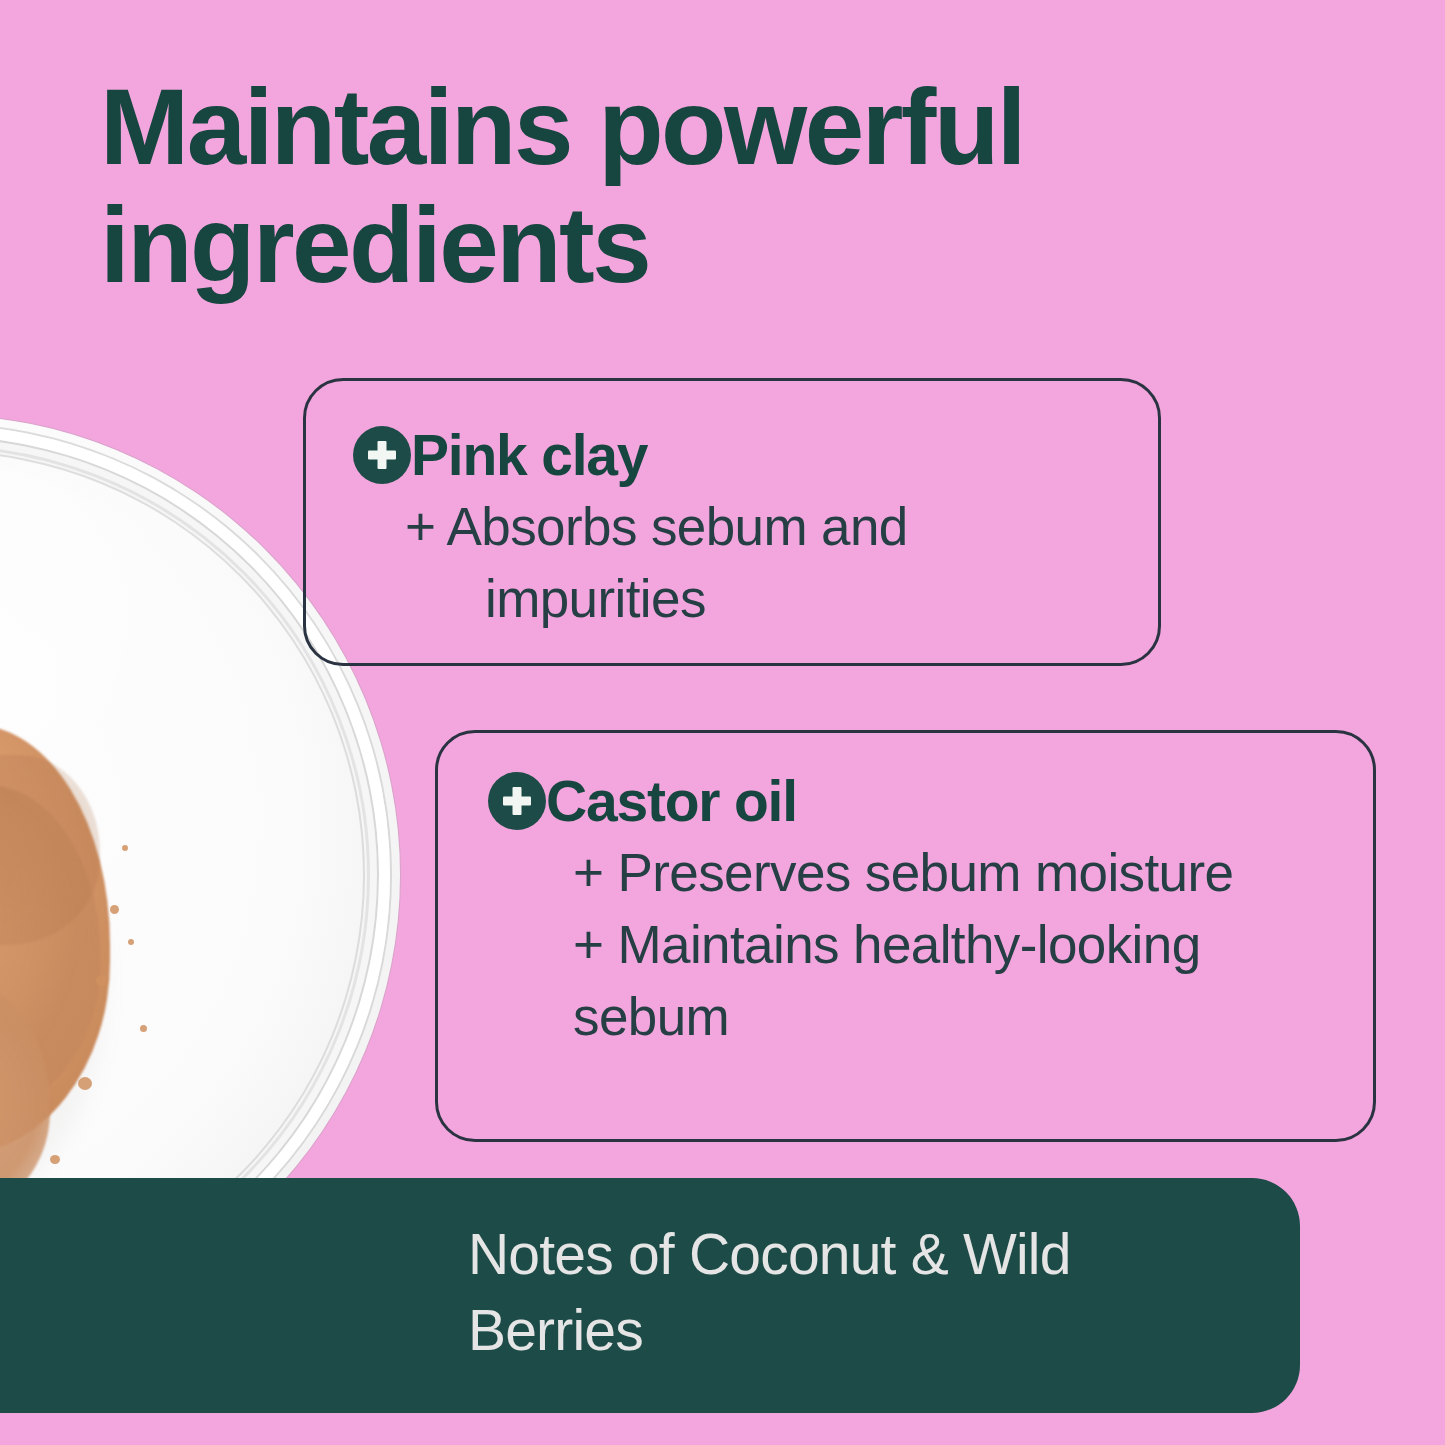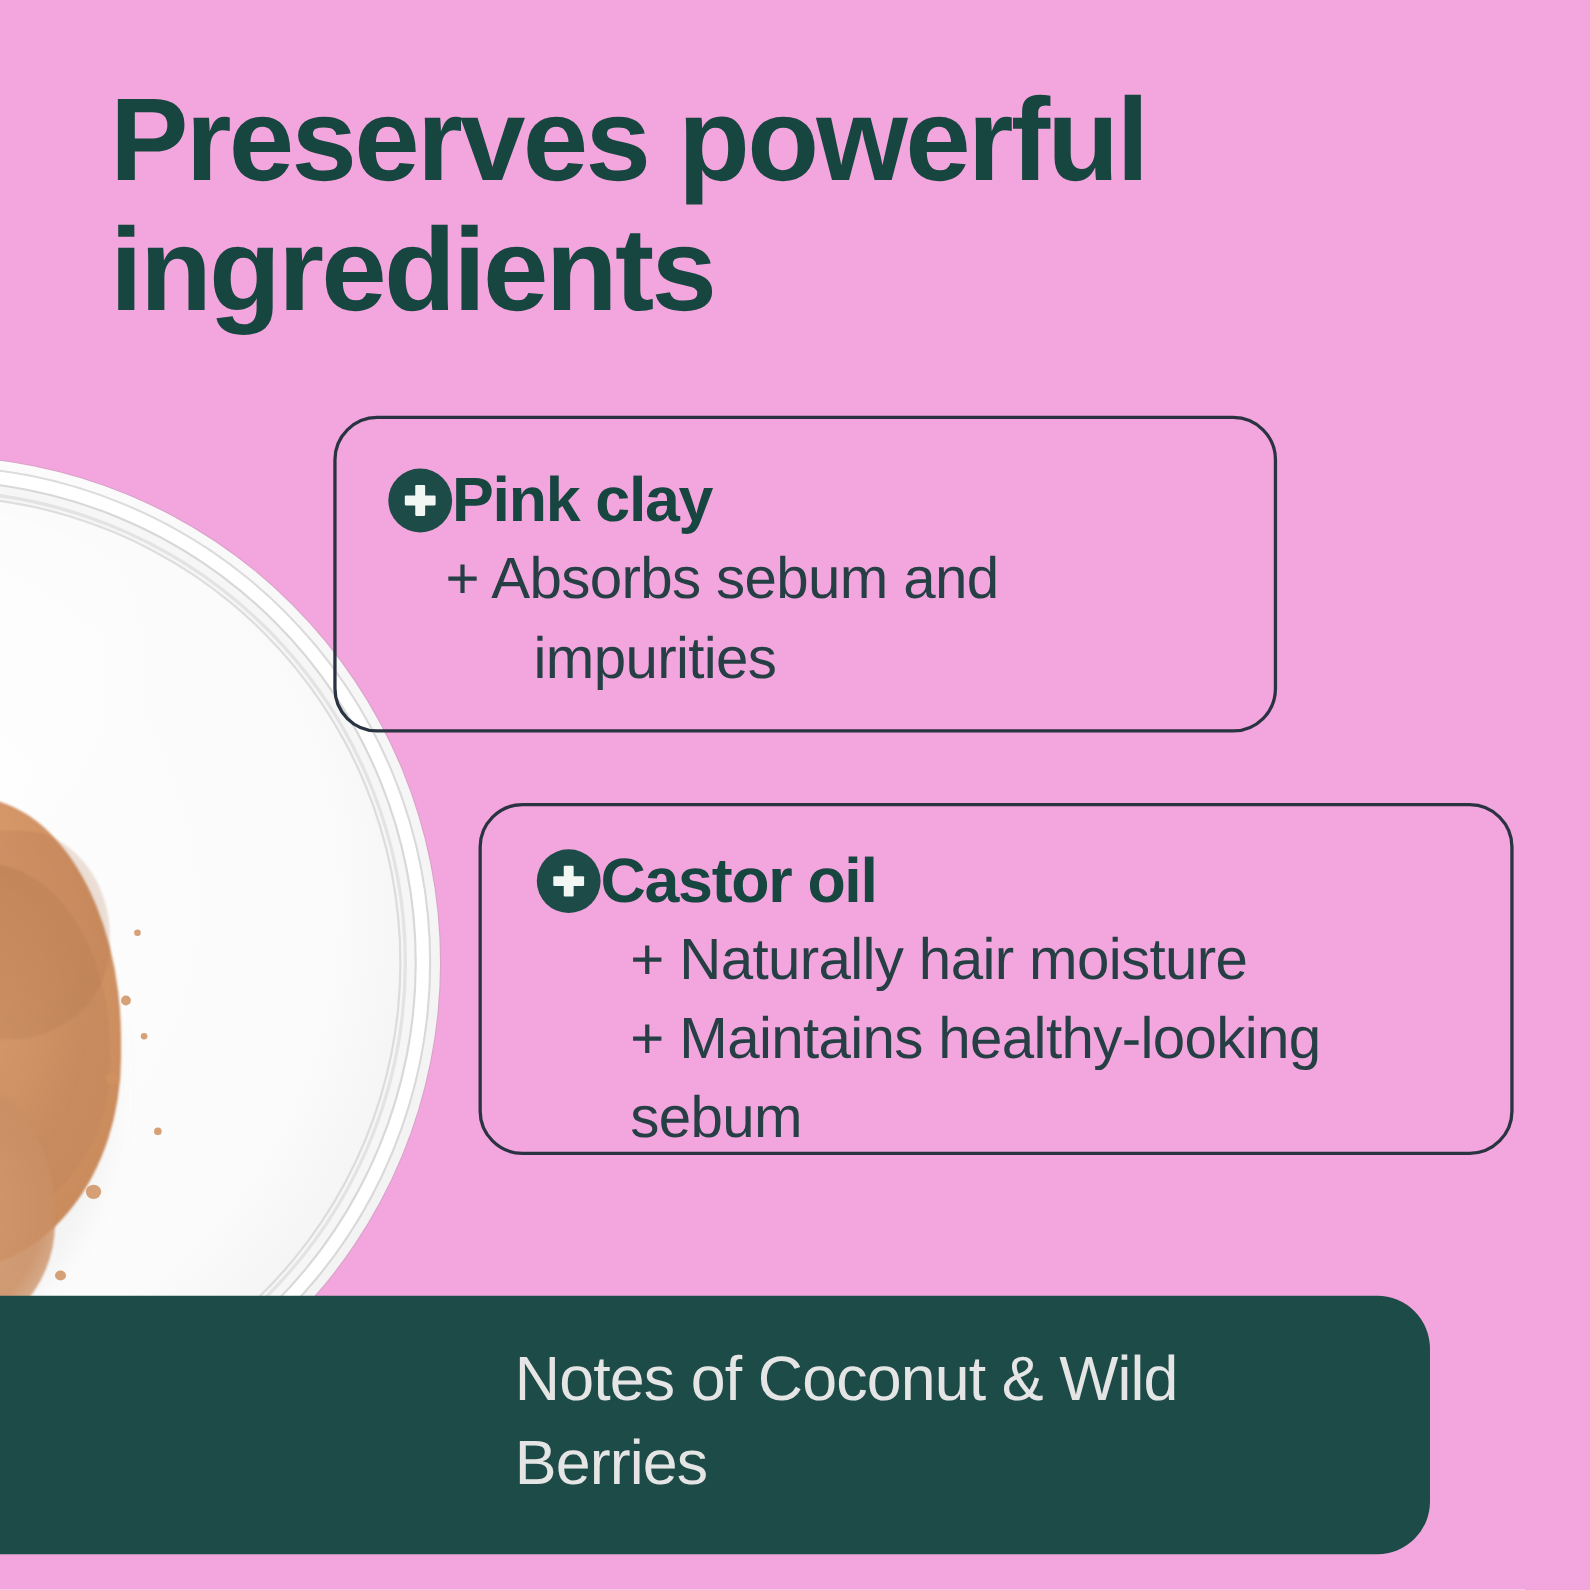--- a/index.html
+++ b/index.html
@@ -45,21 +45,21 @@
   .card-pink-clay {
     left: 303px;
     top: 378px;
     width: 858px;
     height: 288px;
   }
   .card-castor-oil {
     left: 435px;
     top: 730px;
     width: 941px;
-    height: 320px;
+    height: 412px;
   }
 
   .card-inner {
     position: absolute;
     left: 0;
     top: 0;
     padding: 0;
   }
 
   .card-title-row {
@@ -286,21 +286,21 @@
       <div class="speck" style="left:286px;top:250px;width:12px;height:11px;"></div>
       <div class="speck" style="left:330px;top:300px;width:7px;height:7px;"></div>
       <div class="speck" style="left:268px;top:352px;width:14px;height:13px;"></div>
       <div class="speck" style="left:240px;top:430px;width:10px;height:9px;"></div>
       <div class="speck" style="left:190px;top:455px;width:16px;height:14px;"></div>
 
       <div class="speck" style="left:312px;top:120px;width:6px;height:6px;"></div>
     </div>
   </div>
 
-  <div class="headline">Preserves powerful
+  <div class="headline">Maintains powerful
 ingredients</div>
 
   <div class="card card-pink-clay">
     <div class="card-inner pc-body">
       <div class="card-title-row">
         <span class="plus-badge"></span>
         <span class="card-title">Pink clay</span>
       </div>
       <div class="card-benefits">
         <div class="benefit-line">+ Absorbs sebum and impurities</div>
@@ -308,21 +308,21 @@
     </div>
   </div>
 
   <div class="card card-castor-oil">
     <div class="card-inner co-body">
       <div class="card-title-row">
         <span class="plus-badge"></span>
         <span class="card-title">Castor oil</span>
       </div>
       <div class="card-benefits">
-        <div class="benefit-line">+ Naturally hair moisture</div>
+        <div class="benefit-line">+ Preserves sebum moisture</div>
         <div class="benefit-line">+ Maintains healthy-looking sebum</div>
       </div>
     </div>
   </div>
 
   <div class="footer-banner">
     <div class="footer-text">Notes of Coconut &amp; Wild Berries</div>
   </div>
 
 </div>

